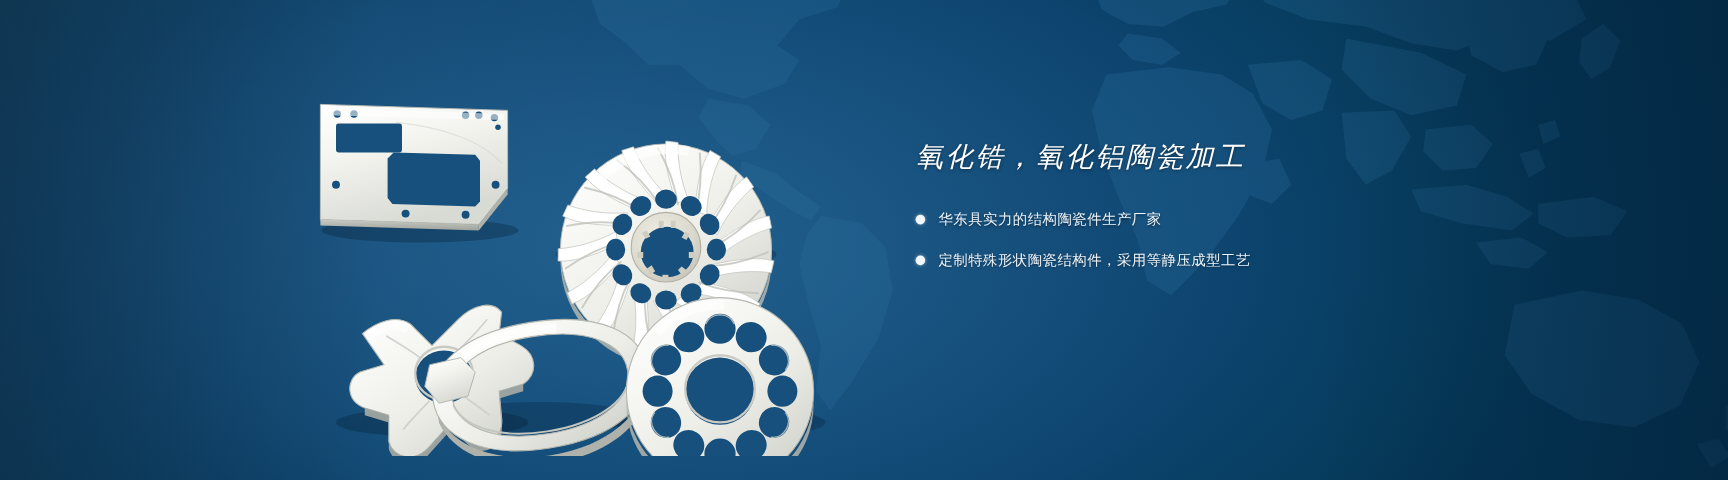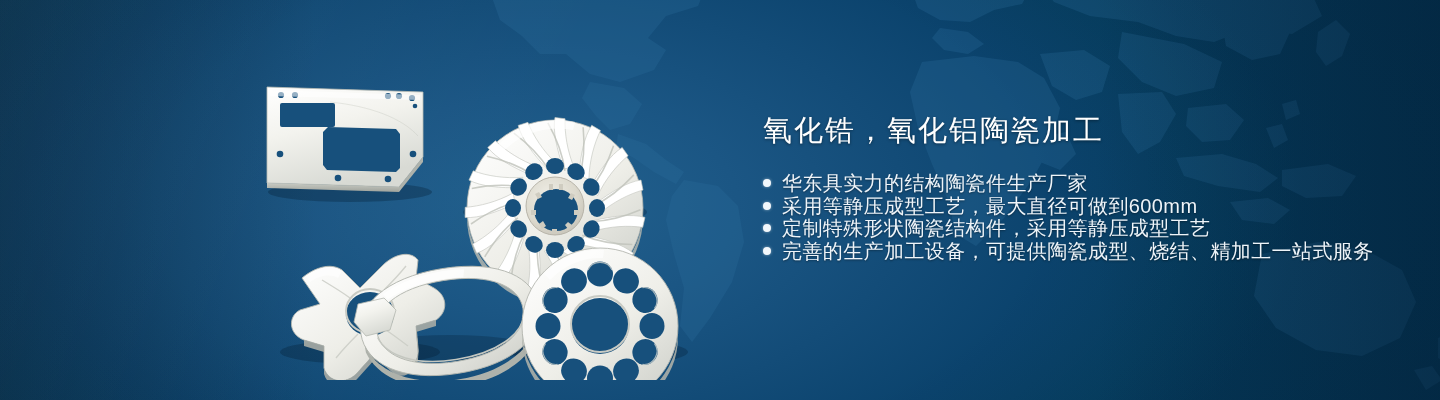--- a/index.html
+++ b/index.html
@@ -38,30 +38,32 @@
     pointer-events:none;
   }
 
   
   .parts{position:absolute;left:210px;top:40px;width:520px;height:340px;}
   .parts svg{width:100%;height:100%;display:block;}
 
   
   .copy{position:absolute;left:763px;top:108px;width:620px;}
   .headline{
-    color:#ffffff;font-size:29px;line-height:44px;letter-spacing:2px;
+    color:#ffffff;font-size:23px;line-height:44px;letter-spacing:2px;
     font-weight:400;white-space:nowrap;
     text-shadow:0 1px 3px rgba(0,0,0,.45);
+    font-style:italic;
   }
   .bullets{margin:0;padding:0;list-style:none;margin-top:20px;}
   .bullets li{
     display:flex;align-items:center;
-    color:#eef4f9;font-size:20px;line-height:22.5px;letter-spacing:.4px;
+    color:#eef4f9;font-size:12px;line-height:22.5px;letter-spacing:.4px;
     white-space:nowrap;
     text-shadow:0 1px 2px rgba(0,0,0,.40);
+    margin-top:11px;
   }
   .dot{
     flex:0 0 auto;width:8px;height:8px;border-radius:50%;
     background:#f2f7fb;margin-right:11px;
     box-shadow:0 0 3px rgba(255,255,255,.5);
   }
 </style>
 </head>
 <body>
 
@@ -446,26 +448,18 @@
 
   <div class="copy">
     <div class="headline">氧化锆，氧化铝陶瓷加工</div>
     <ul class="bullets">
       <li>
         <span class="dot"></span>
         <span>华东具实力的结构陶瓷件生产厂家</span>
       </li>
       <li>
         <span class="dot"></span>
-        <span>采用等静压成型工艺，最大直径可做到600mm</span>
-      </li>
-      <li>
-        <span class="dot"></span>
         <span>定制特殊形状陶瓷结构件，采用等静压成型工艺</span>
-      </li>
-      <li>
-        <span class="dot"></span>
-        <span>完善的生产加工设备，可提供陶瓷成型、烧结、精加工一站式服务</span>
       </li>
     </ul>
   </div>
 
 </div>
 
 </body></html>

